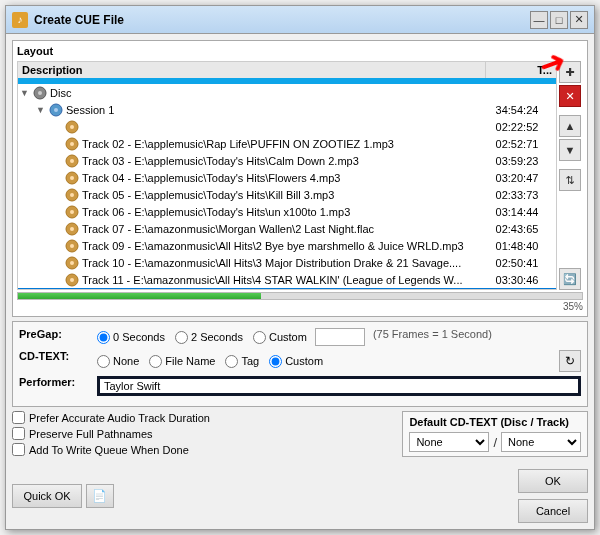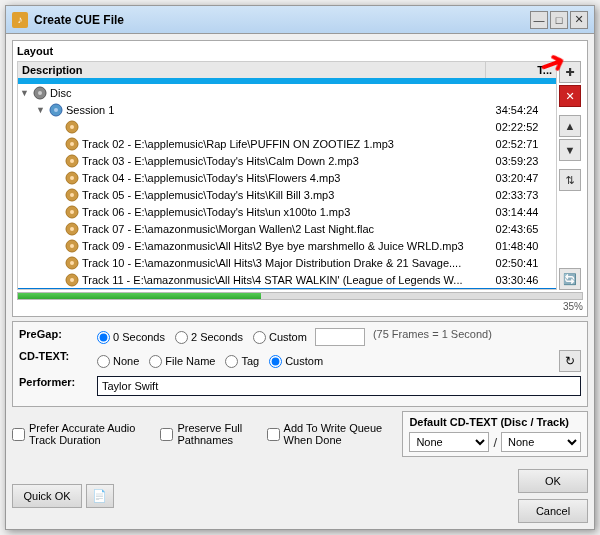--- a/index.html
+++ b/index.html
@@ -263,33 +263,33 @@
       display: flex;
       align-items: center;
       justify-content: center;
       cursor: pointer;
       font-size: 12px;
       margin-left: auto;
     }
     .text-input {
       flex: 1;
       height: 20px;
-      border: 1px solid #0f172a;
+      border: 3px solid #0f172a;
       font-size: 11px;
       padding: 1px 4px;
       background: white;
     }
     .bottom-section {
       display: flex;
       gap: 6px;
       flex-shrink: 0;
     }
     .checkboxes {
       display: flex;
-      flex-direction: row;
+      flex-direction: column;
       gap: 3px;
       flex: 1;
     }
     .checkbox-item {
       display: flex;
       align-items: center;
       gap: 4px;
       cursor: pointer;
     }
     .checkbox-item input[type="checkbox"] {

